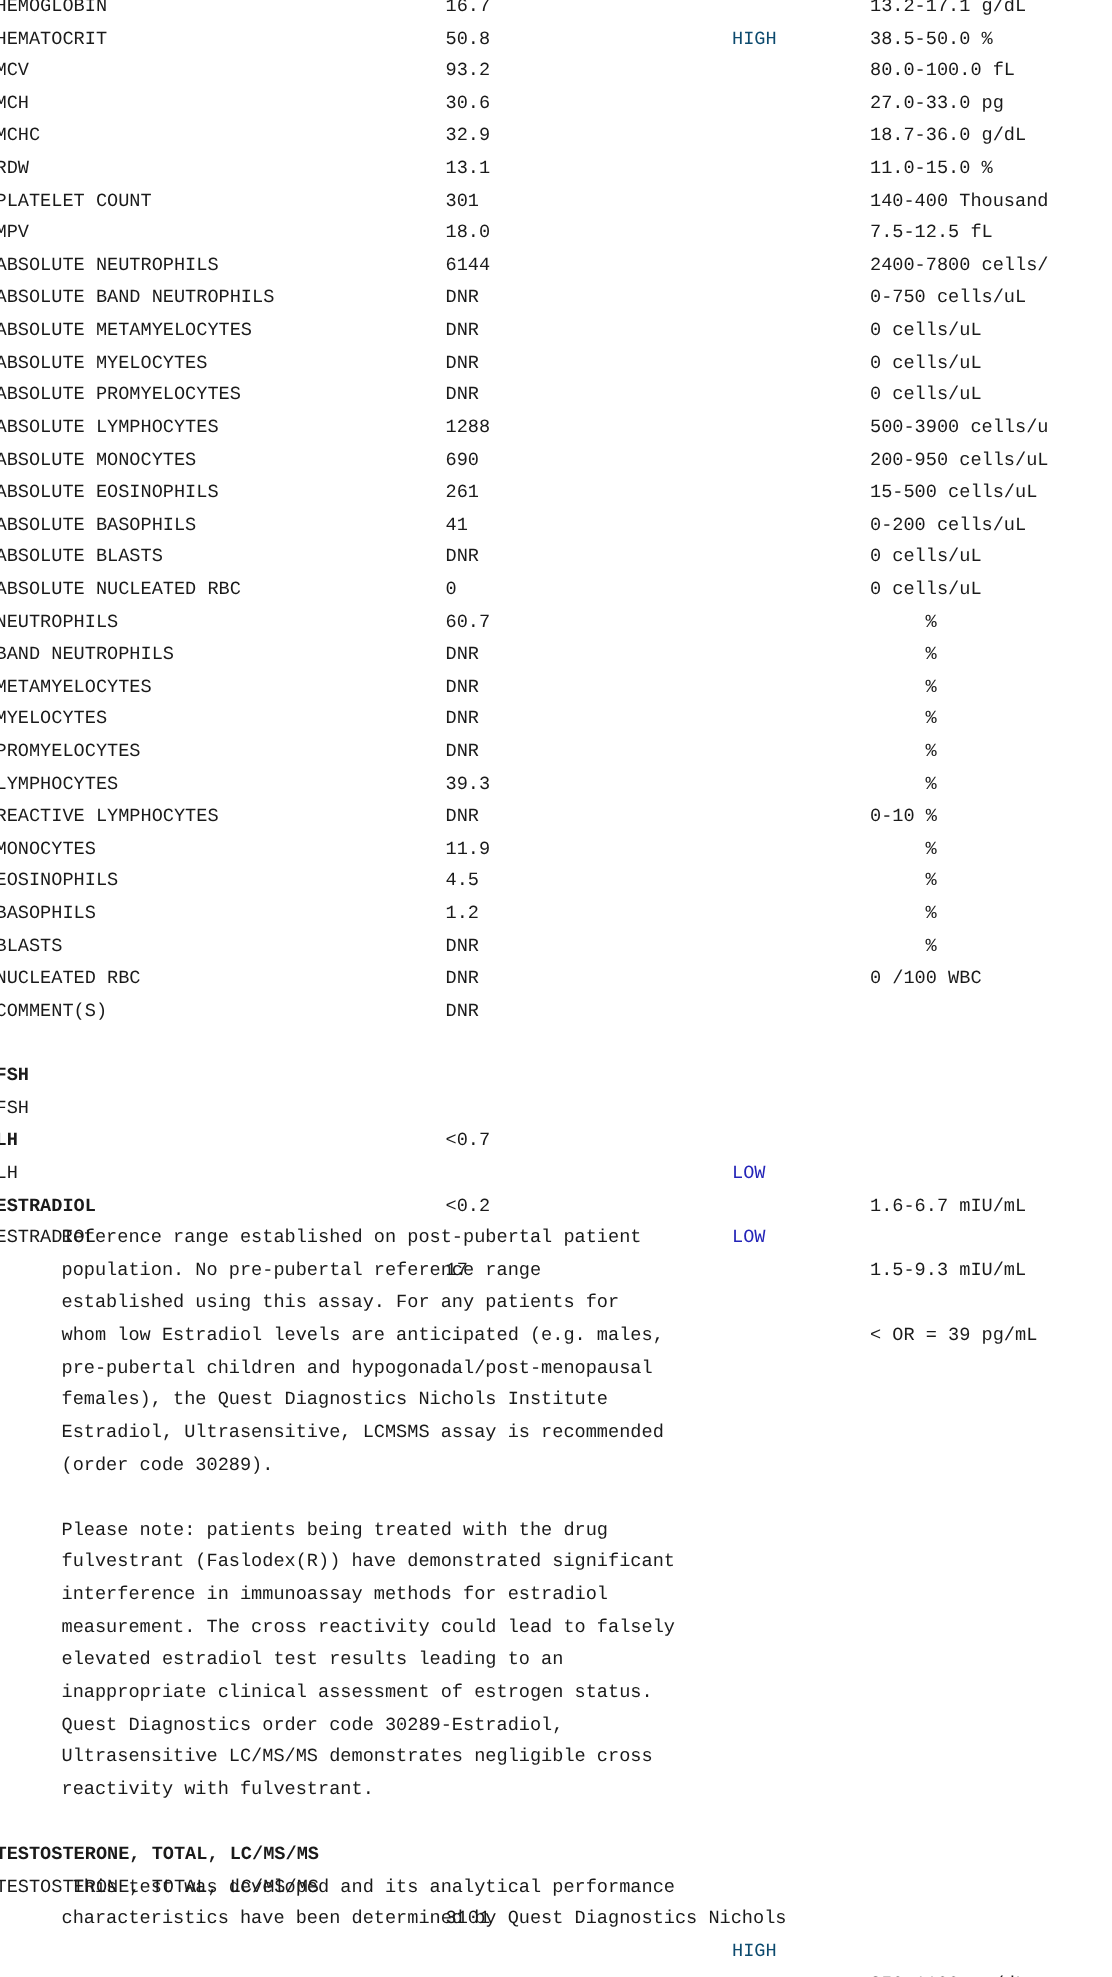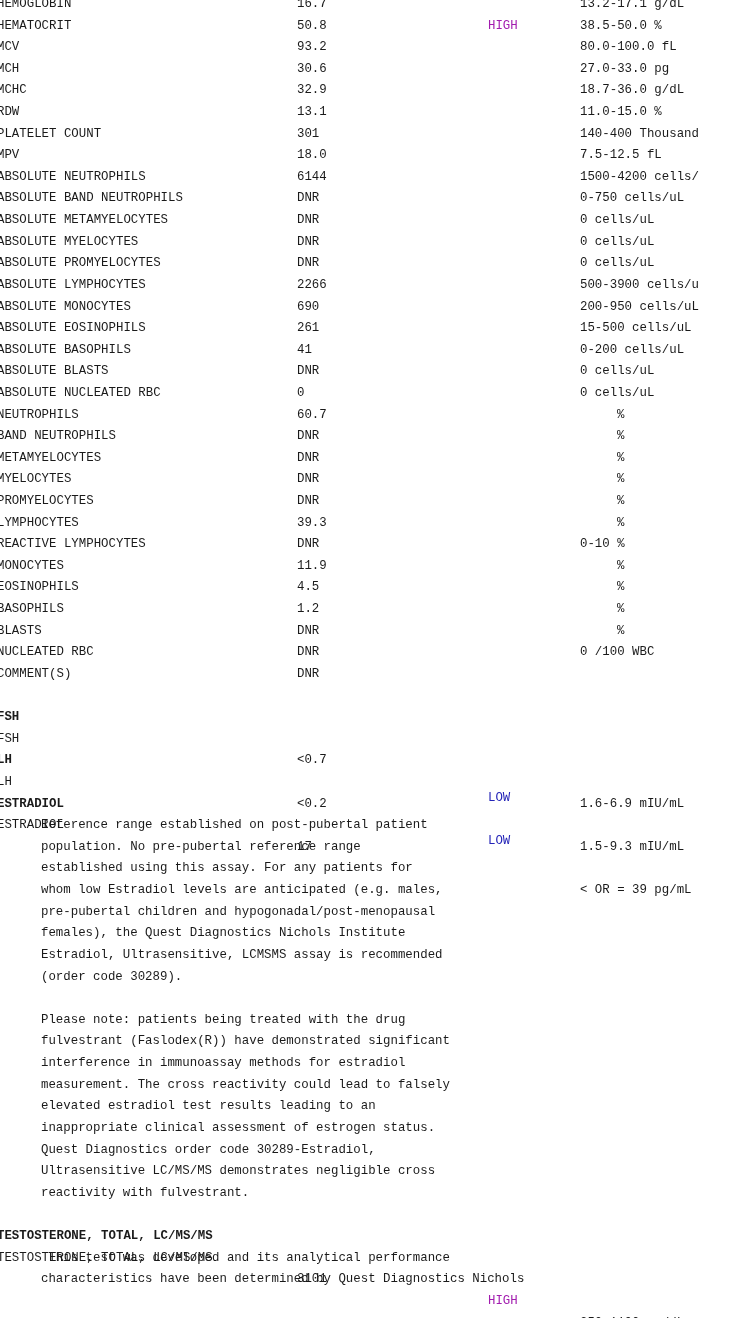--- a/index.html
+++ b/index.html
@@ -29,22 +29,22 @@
     white-space: pre;
   }
   .row .name { position: absolute; left: 0; }
   .row .value { position: absolute; left: 300px; }
   .row .flag { position: absolute; left: 491px; }
   .row .range { position: absolute; left: 583px; }
   .row .range.pct { left: 620px; }
   .section {
     font-weight: bold;
   }
-  .flag.high { color: #a21caf; }
-  .flag.low { color: #2424b8; margin-top: 16px; }
+  .flag.high { color: #0c4a6e; }
+  .flag.low { color: #2424b8; }
   .note {
     position: relative;
     margin-left: 44px;
     white-space: pre;
     line-height: 21.62px;
   }
   .note-gap { height: 21.62px; }
 </style>
 </head>
 <body>
@@ -53,26 +53,26 @@
 
   <div id="cbc-rows">
       <div class="row"><span class="name">HEMOGLOBIN</span><span class="value">16.7</span><span class="flag"></span><span class="range">13.2-17.1 g/dL</span></div>
       <div class="row"><span class="name">HEMATOCRIT</span><span class="value">50.8</span><span class="flag high">HIGH</span><span class="range">38.5-50.0 %</span></div>
       <div class="row"><span class="name">MCV</span><span class="value">93.2</span><span class="flag"></span><span class="range">80.0-100.0 fL</span></div>
       <div class="row"><span class="name">MCH</span><span class="value">30.6</span><span class="flag"></span><span class="range">27.0-33.0 pg</span></div>
       <div class="row"><span class="name">MCHC</span><span class="value">32.9</span><span class="flag"></span><span class="range">18.7-36.0 g/dL</span></div>
       <div class="row"><span class="name">RDW</span><span class="value">13.1</span><span class="flag"></span><span class="range">11.0-15.0 %</span></div>
       <div class="row"><span class="name">PLATELET COUNT</span><span class="value">301</span><span class="flag"></span><span class="range">140-400 Thousand</span></div>
       <div class="row"><span class="name">MPV</span><span class="value">18.0</span><span class="flag"></span><span class="range">7.5-12.5 fL</span></div>
-      <div class="row"><span class="name">ABSOLUTE NEUTROPHILS</span><span class="value">6144</span><span class="flag"></span><span class="range">1500-4200 cells/</span></div>
+      <div class="row"><span class="name">ABSOLUTE NEUTROPHILS</span><span class="value">6144</span><span class="flag"></span><span class="range">2400-7800 cells/</span></div>
       <div class="row"><span class="name">ABSOLUTE BAND NEUTROPHILS</span><span class="value">DNR</span><span class="flag"></span><span class="range">0-750 cells/uL</span></div>
       <div class="row"><span class="name">ABSOLUTE METAMYELOCYTES</span><span class="value">DNR</span><span class="flag"></span><span class="range">0 cells/uL</span></div>
       <div class="row"><span class="name">ABSOLUTE MYELOCYTES</span><span class="value">DNR</span><span class="flag"></span><span class="range">0 cells/uL</span></div>
       <div class="row"><span class="name">ABSOLUTE PROMYELOCYTES</span><span class="value">DNR</span><span class="flag"></span><span class="range">0 cells/uL</span></div>
-      <div class="row"><span class="name">ABSOLUTE LYMPHOCYTES</span><span class="value">2266</span><span class="flag"></span><span class="range">500-3900 cells/u</span></div>
+      <div class="row"><span class="name">ABSOLUTE LYMPHOCYTES</span><span class="value">1288</span><span class="flag"></span><span class="range">500-3900 cells/u</span></div>
       <div class="row"><span class="name">ABSOLUTE MONOCYTES</span><span class="value">690</span><span class="flag"></span><span class="range">200-950 cells/uL</span></div>
       <div class="row"><span class="name">ABSOLUTE EOSINOPHILS</span><span class="value">261</span><span class="flag"></span><span class="range">15-500 cells/uL</span></div>
       <div class="row"><span class="name">ABSOLUTE BASOPHILS</span><span class="value">41</span><span class="flag"></span><span class="range">0-200 cells/uL</span></div>
       <div class="row"><span class="name">ABSOLUTE BLASTS</span><span class="value">DNR</span><span class="flag"></span><span class="range">0 cells/uL</span></div>
       <div class="row"><span class="name">ABSOLUTE NUCLEATED RBC</span><span class="value">0</span><span class="flag"></span><span class="range">0 cells/uL</span></div>
       <div class="row"><span class="name">NEUTROPHILS</span><span class="value">60.7</span><span class="flag"></span><span class="range pct">%</span></div>
       <div class="row"><span class="name">BAND NEUTROPHILS</span><span class="value">DNR</span><span class="flag"></span><span class="range pct">%</span></div>
       <div class="row"><span class="name">METAMYELOCYTES</span><span class="value">DNR</span><span class="flag"></span><span class="range pct">%</span></div>
       <div class="row"><span class="name">MYELOCYTES</span><span class="value">DNR</span><span class="flag"></span><span class="range pct">%</span></div>
       <div class="row"><span class="name">PROMYELOCYTES</span><span class="value">DNR</span><span class="flag"></span><span class="range pct">%</span></div>
@@ -86,21 +86,21 @@
       <div class="row"><span class="name">COMMENT(S)</span><span class="value">DNR</span><span class="flag"></span><span class="range"></span></div>
     </div>
 
   <div class="row section">
     <span class="name">FSH</span>
   </div>
   <div class="row">
     <span class="name">FSH</span>
     <span class="value">&lt;0.7</span>
     <span class="flag low">LOW</span>
-    <span class="range">1.6-6.9 mIU/mL</span>
+    <span class="range">1.6-6.7 mIU/mL</span>
   </div>
 
   <div class="row section">
     <span class="name">LH</span>
   </div>
   <div class="row">
     <span class="name">LH</span>
     <span class="value">&lt;0.2</span>
     <span class="flag low">LOW</span>
     <span class="range">1.5-9.3 mIU/mL</span>

